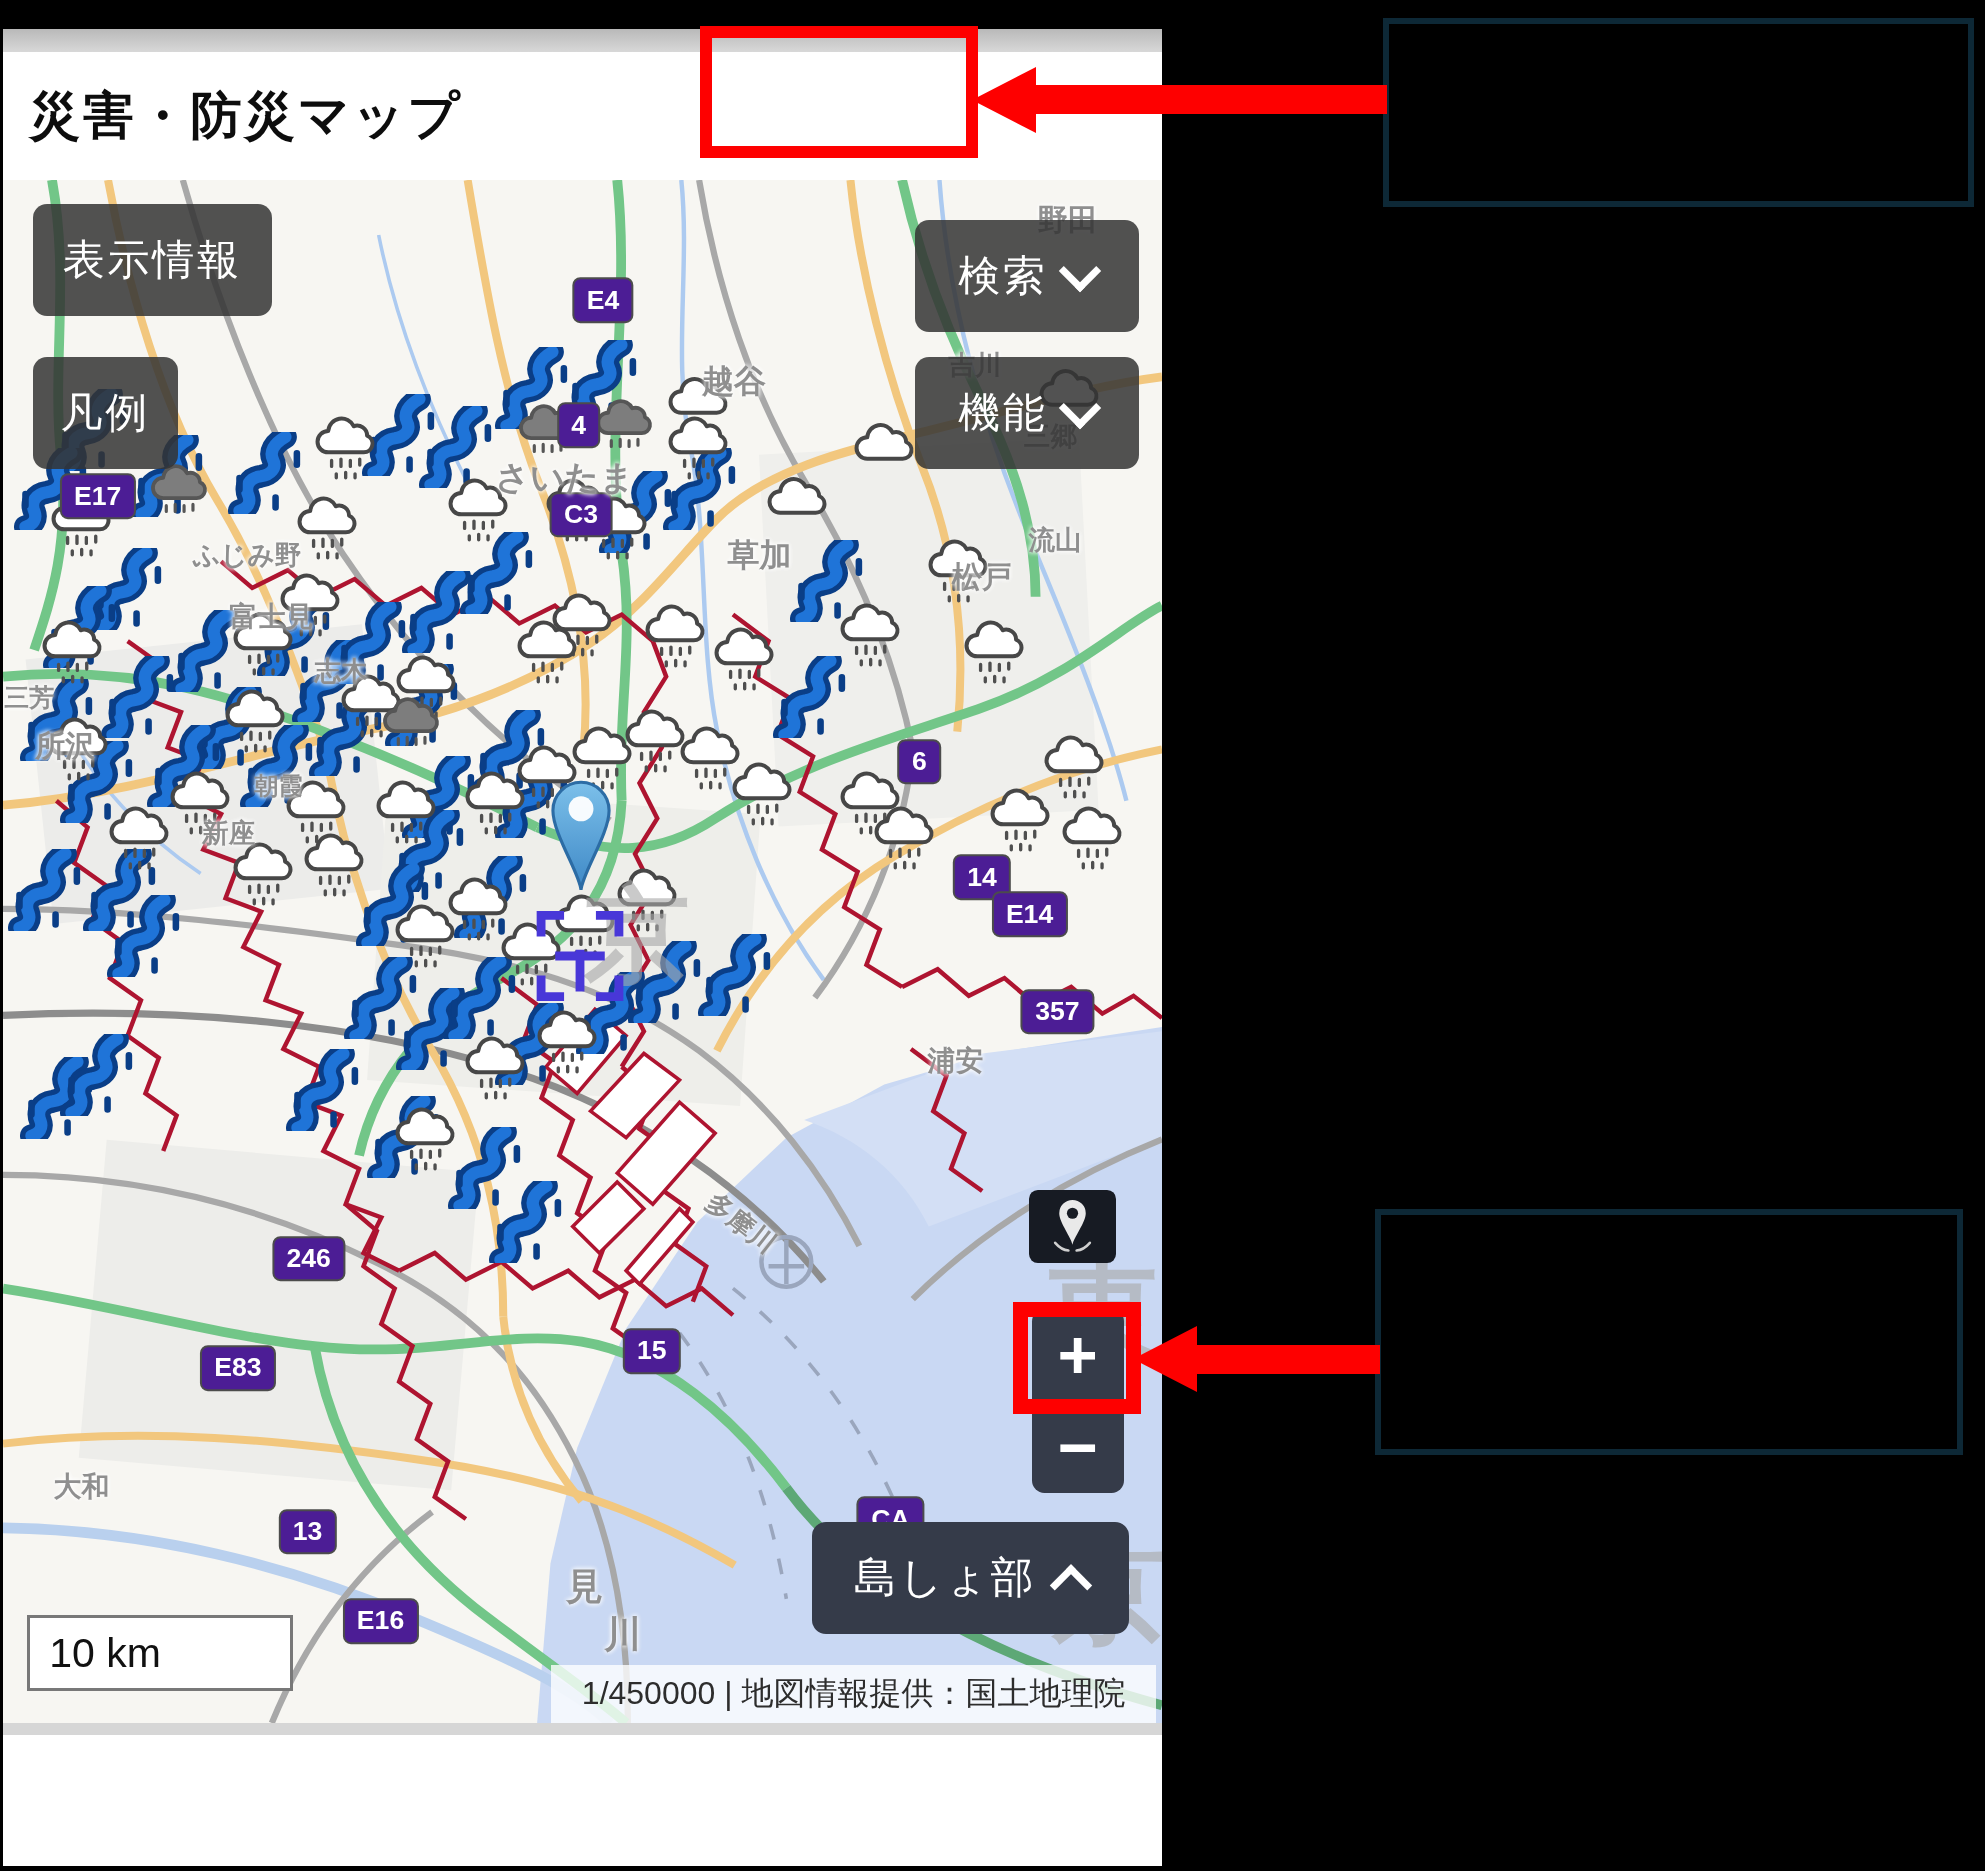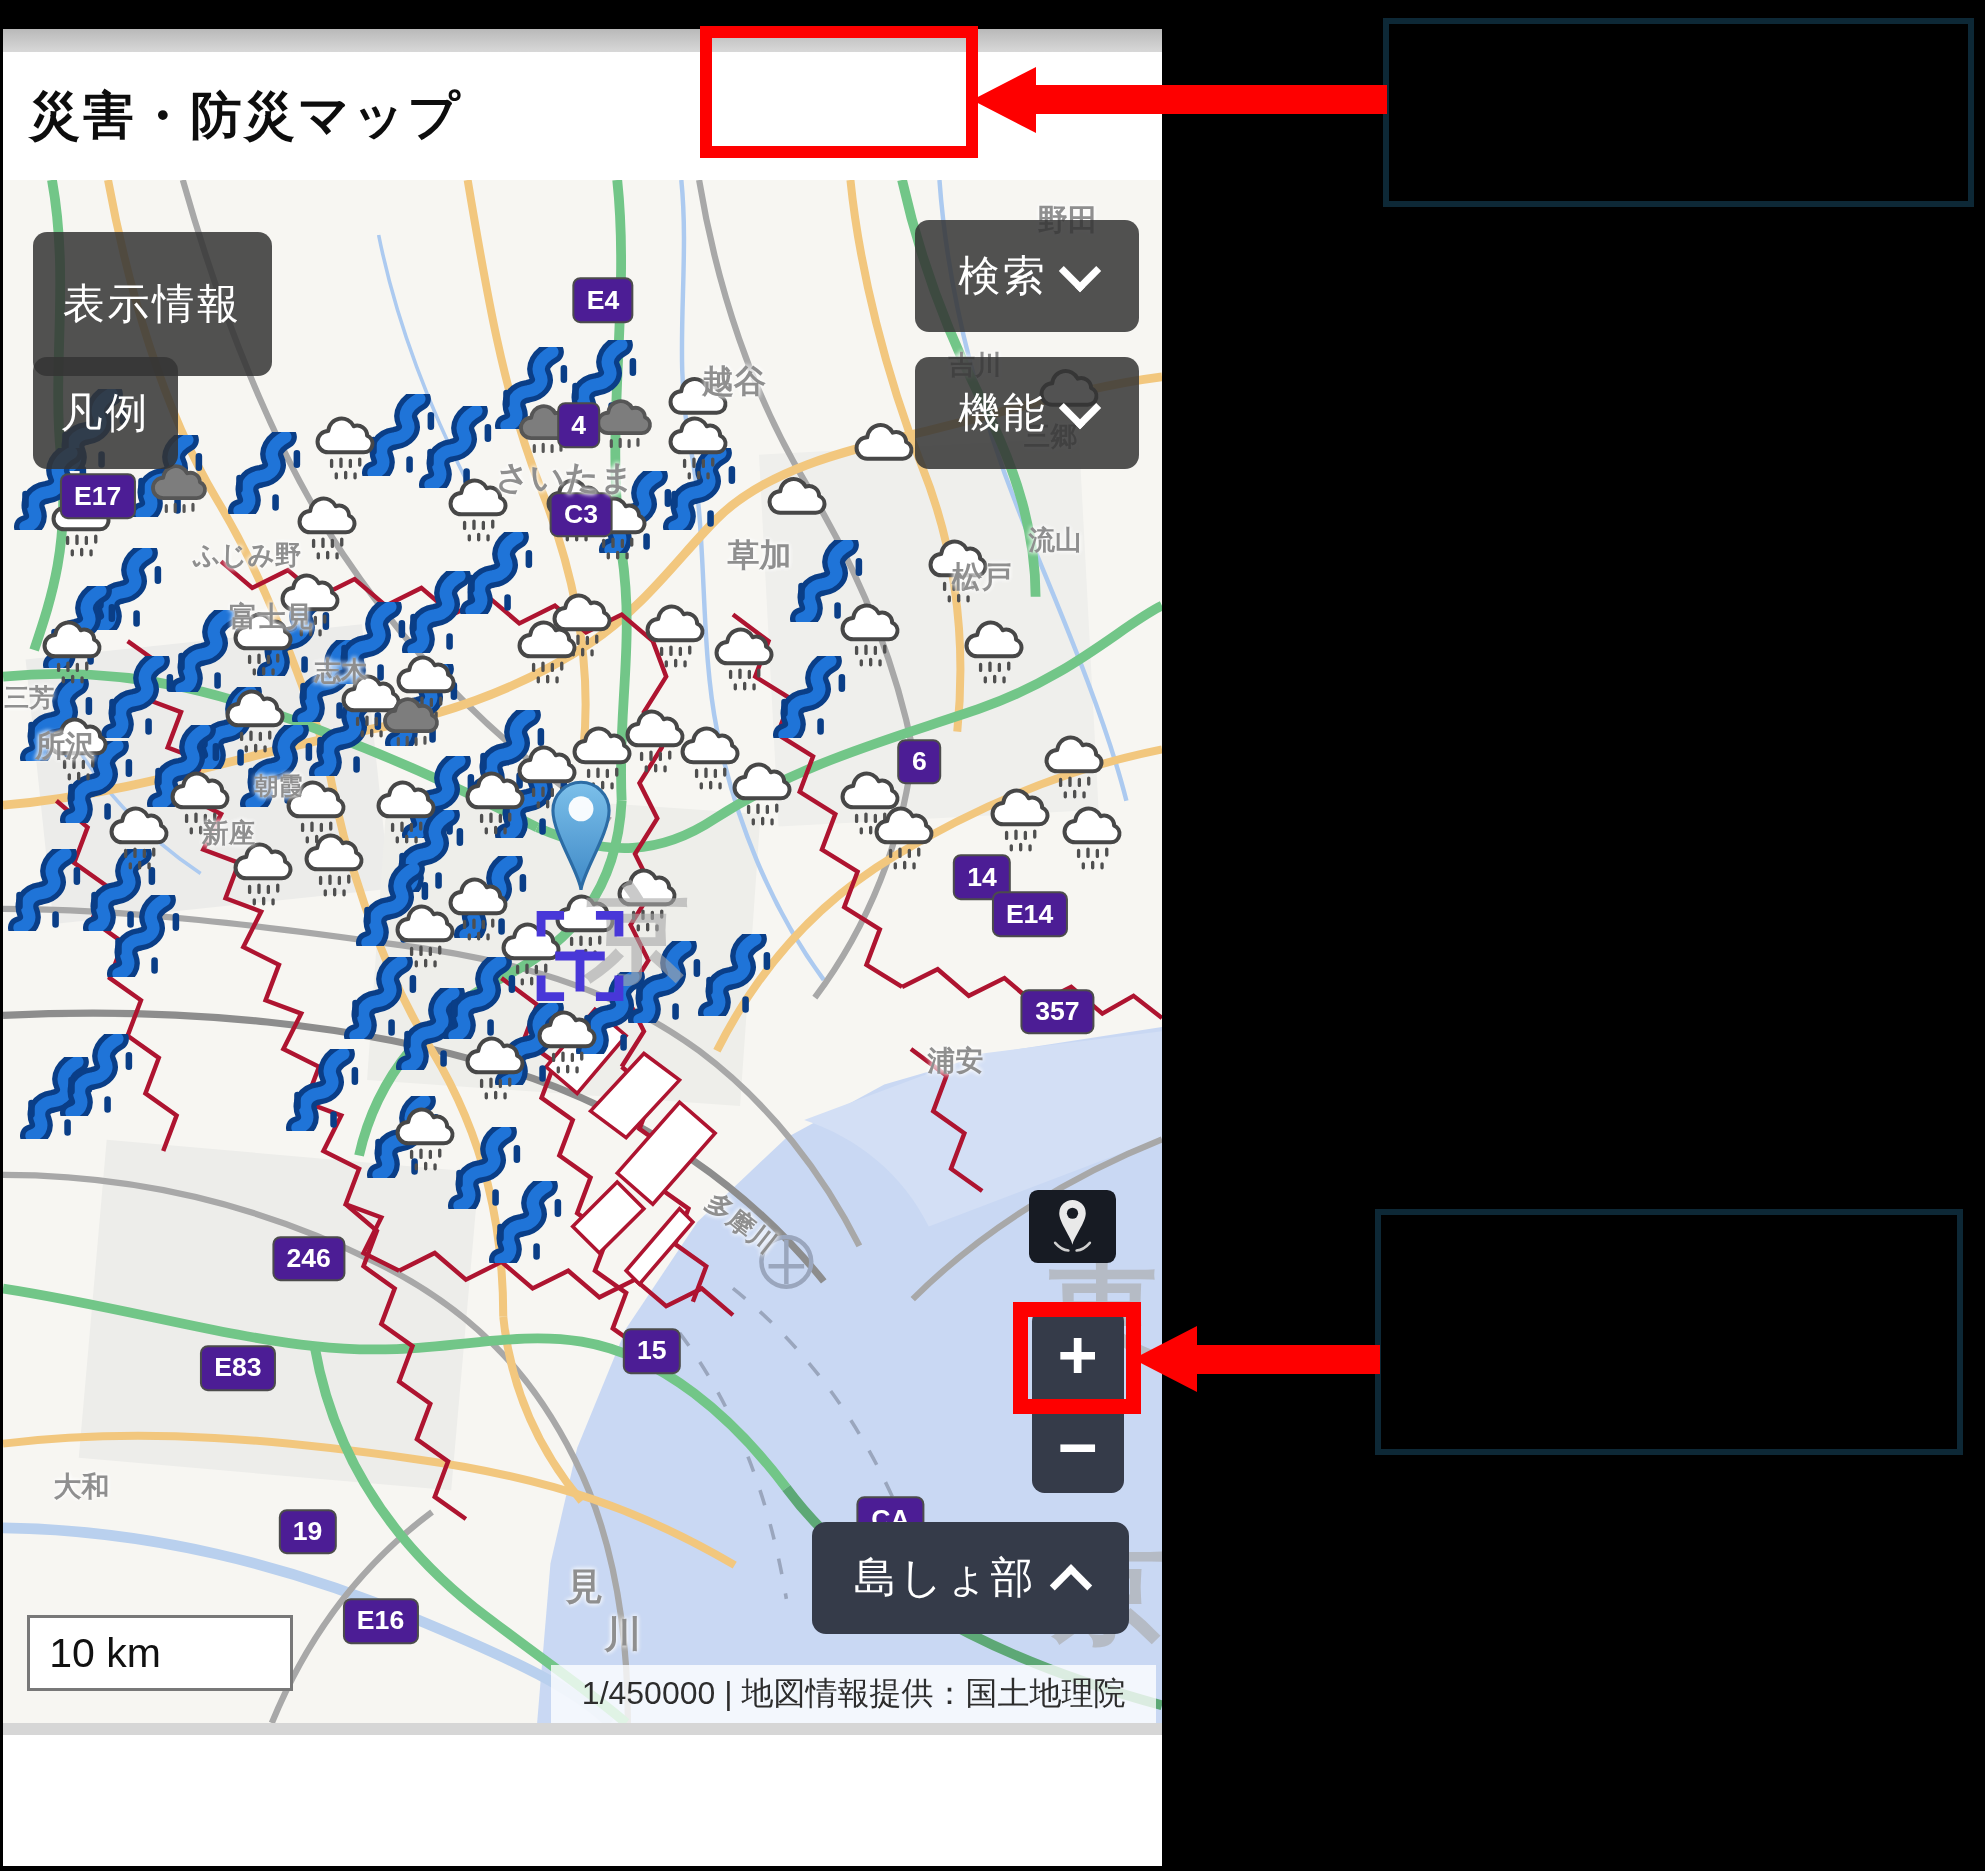--- a/index.html
+++ b/index.html
@@ -736,21 +736,21 @@
           <div class="shield" style="left: 49.9%; top: 21.7%;">C3</div>
           <div class="shield" style="left: 8.2%; top: 20.5%;">E17</div>
           <div class="shield" style="left: 49.7%; top: 15.9%;">4</div>
           <div class="shield" style="left: 79.1%; top: 37.7%;">6</div>
           <div class="shield" style="left: 84.5%; top: 45.2%;">14</div>
           <div class="shield" style="left: 88.6%; top: 47.6%;">E14</div>
           <div class="shield" style="left: 91%; top: 53.9%;">357</div>
           <div class="shield" style="left: 26.4%; top: 69.9%;">246</div>
           <div class="shield" style="left: 56%; top: 75.9%;">15</div>
           <div class="shield" style="left: 20.3%; top: 77%;">E83</div>
-          <div class="shield" style="left: 26.3%; top: 87.6%;">19</div>
+          <div class="shield" style="left: 26.3%; top: 87.6%;">13</div>
           <div class="shield" style="left: 32.6%; top: 93.4%;">E16</div>
           <div class="shield" style="left: 76.6%; top: 86.8%;">CA</div>
         </div>
       <div id="plabels">
           <div class="plabel" style="left: 91.9%; top: 2.6%; font-size: 30px;">野田</div>
           <div class="plabel" style="left: 63.1%; top: 13.1%; font-size: 32px;">越谷</div>
           <div class="plabel" style="left: 83.9%; top: 12%; font-size: 26.6px;">吉川</div>
           <div class="plabel" style="left: 90.4%; top: 16.6%; font-size: 26.6px;">三郷</div>
           <div class="plabel" style="left: 90.8%; top: 23.3%; font-size: 26.6px;">流山</div>
           <div class="plabel" style="left: 84.5%; top: 25.7%; font-size: 30px;">松戸</div>
@@ -777,21 +777,21 @@
         <g stroke="#4837d8" stroke-width="10" fill="none">
           <path d="M6,30 V6 H32 M68,6 H94 V30 M94,74 V98 H68 M32,98 H6 V74"></path>
           <path d="M22,52 H78 M50,45 V92"></path>
         </g>
       </svg>
       <svg class="pin" viewBox="0 0 100 150">
         <path d="M50,146 C48,124 14,74 14,44 a36,36 0 1 1 72,0 C86,74 52,124 50,146 Z" fill="url(#pg)" stroke="#2c6ca5" stroke-width="4"></path>
         <circle cx="50" cy="42" r="16" fill="#fff" opacity="0.95"></circle>
       </svg>
 
-      <div class="map-btn" style="left:30px;top:52px;width:239px;height:144px;">
+      <div class="map-btn" style="left:30px;top:24px;width:239px;height:112px;">
         <span>表示情報</span>
       </div>
       <div class="map-btn" style="left:30px;top:177px;width:145px;height:112px;">
         <span>凡例</span>
       </div>
       <div class="map-btn" style="left:912px;top:177px;width:224px;height:112px;gap:17.7px;">
         <span>機能</span>
         <span class="chev down"></span>
       </div>
       <div class="map-btn" style="left:912px;top:40px;width:224px;height:112px;gap:17.7px;">

